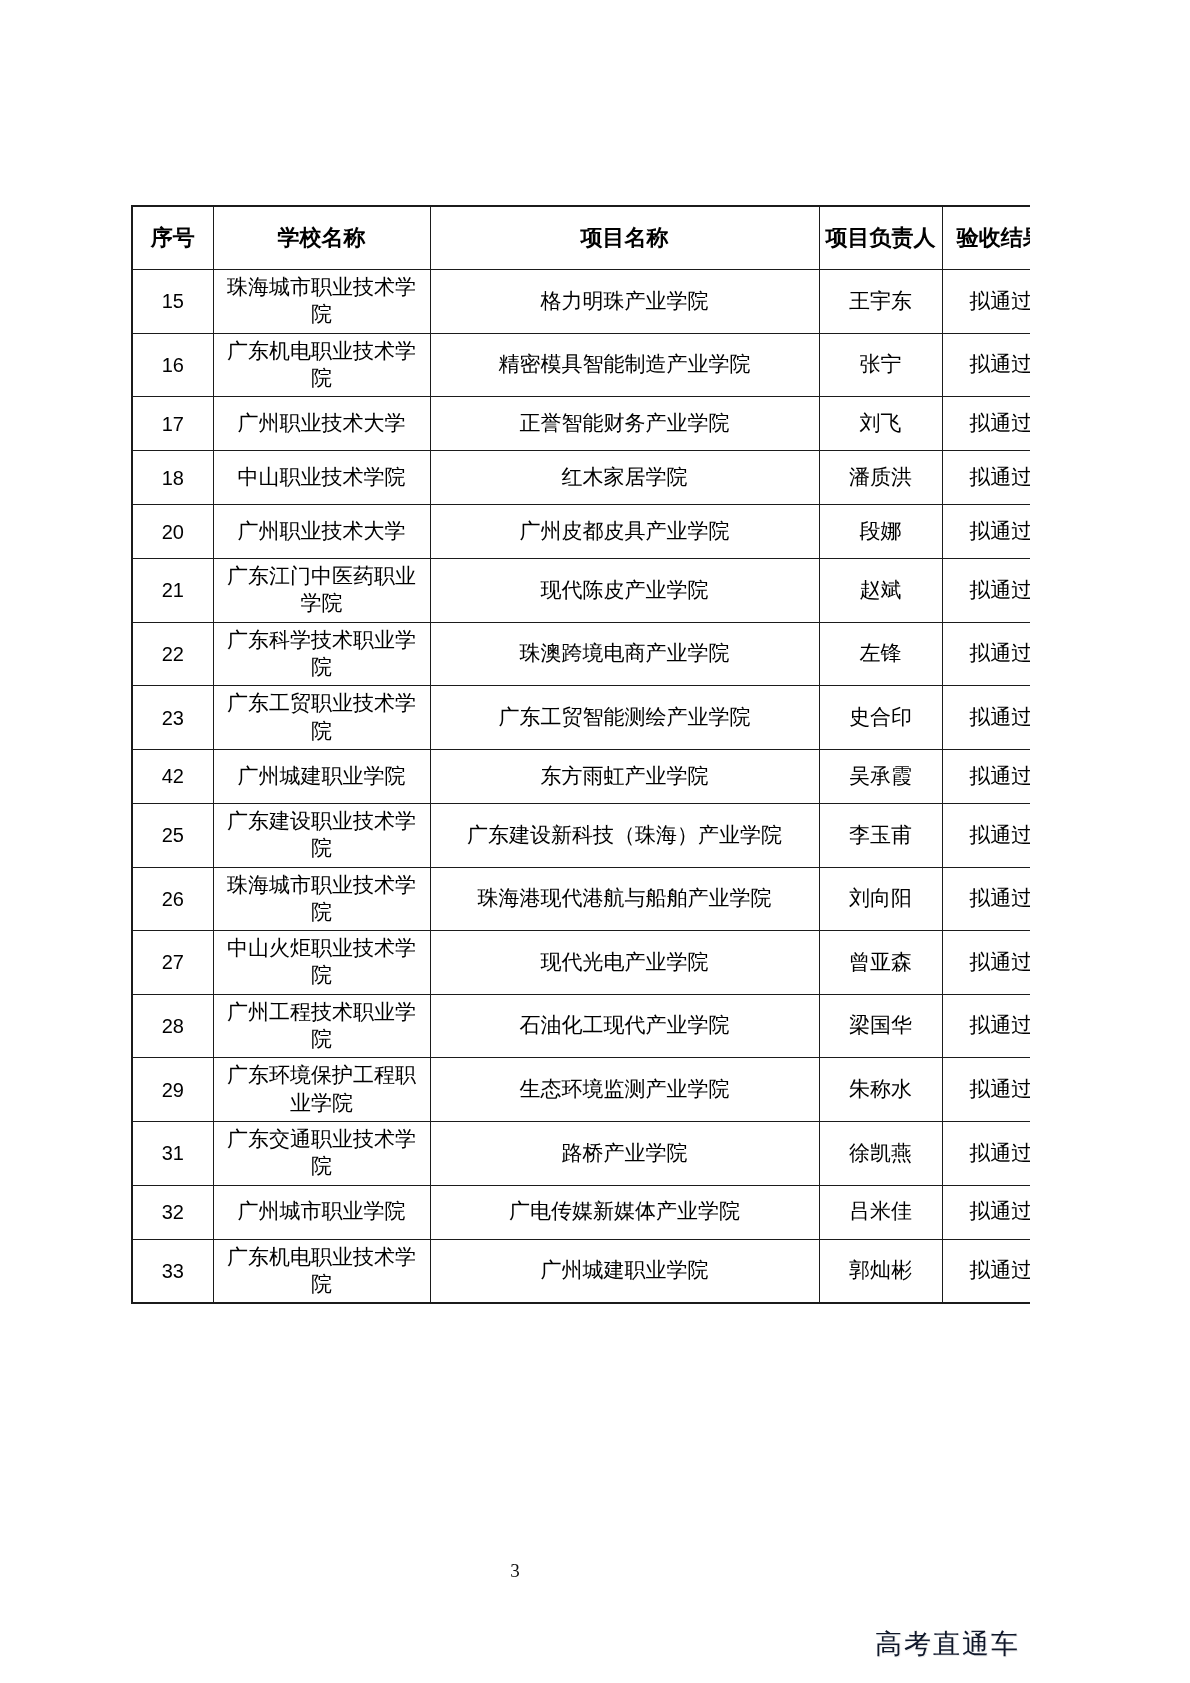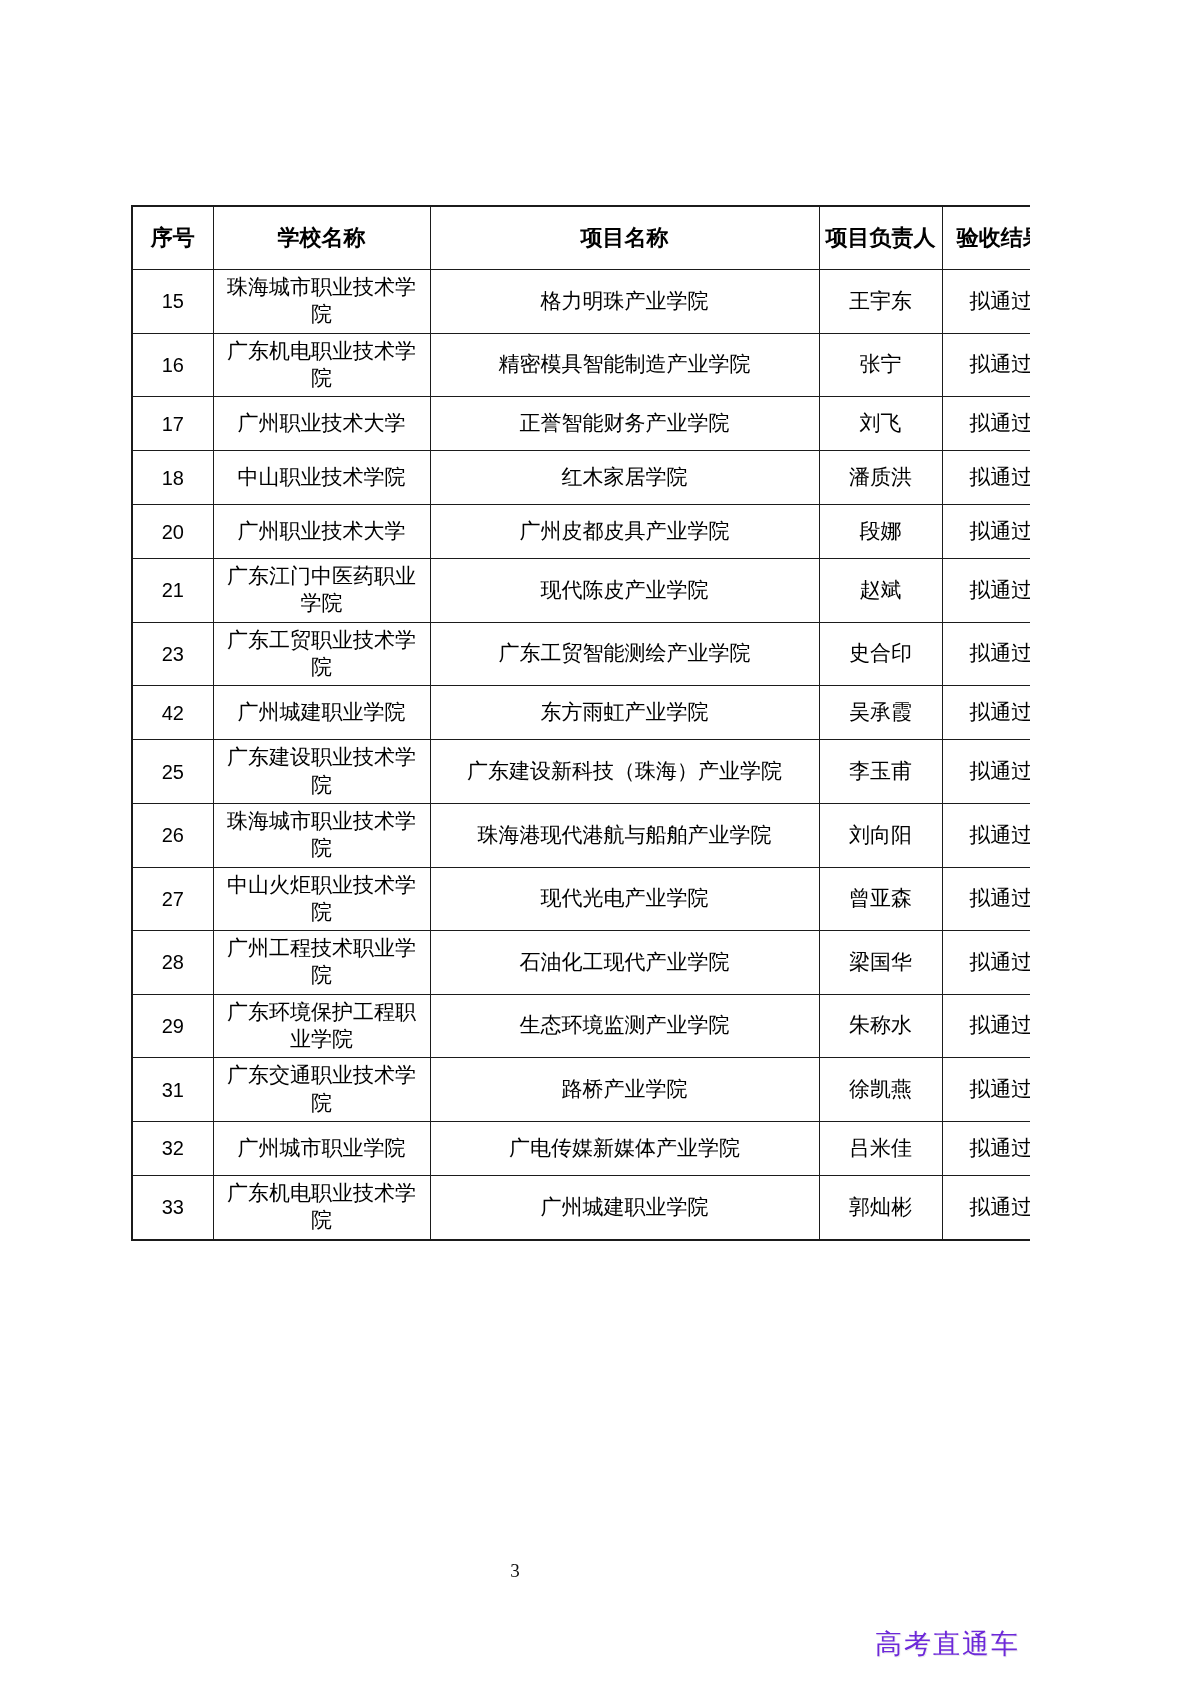--- a/index.html
+++ b/index.html
@@ -55,21 +55,21 @@
     text-align: center;
     font-size: 19px;
     color: #111;
   }
   .watermark {
     position: absolute;
     right: 10px;
     top: 1626px;
     font-size: 27px;
     letter-spacing: 2px;
-    color: #6d28d9;
+    color: #0f172a;
     font-family: "Liberation Sans", "DejaVu Sans", sans-serif;
     text-shadow: 1px 1px 0 #ececec;
   }
 </style>
 </head>
 <body>
 
 <div class="page">
 
   <table class="doc-table">
@@ -127,20 +127,27 @@
           <td class="cell-result">拟通过</td>
         </tr>
         <tr>
           <td class="cell-no">21</td>
           <td class="cell-school">广东江门中医药职业学院</td>
           <td class="cell-project">现代陈皮产业学院</td>
           <td class="cell-leader">赵斌</td>
           <td class="cell-result">拟通过</td>
         </tr>
         <tr>
+          <td class="cell-no">22</td>
+          <td class="cell-school">广东科学技术职业学院</td>
+          <td class="cell-project">珠澳跨境电商产业学院</td>
+          <td class="cell-leader">左锋</td>
+          <td class="cell-result">拟通过</td>
+        </tr>
+        <tr>
           <td class="cell-no">23</td>
           <td class="cell-school">广东工贸职业技术学院</td>
           <td class="cell-project">广东工贸智能测绘产业学院</td>
           <td class="cell-leader">史合印</td>
           <td class="cell-result">拟通过</td>
         </tr>
         <tr>
           <td class="cell-no">42</td>
           <td class="cell-school">广州城建职业学院</td>
           <td class="cell-project">东方雨虹产业学院</td>

